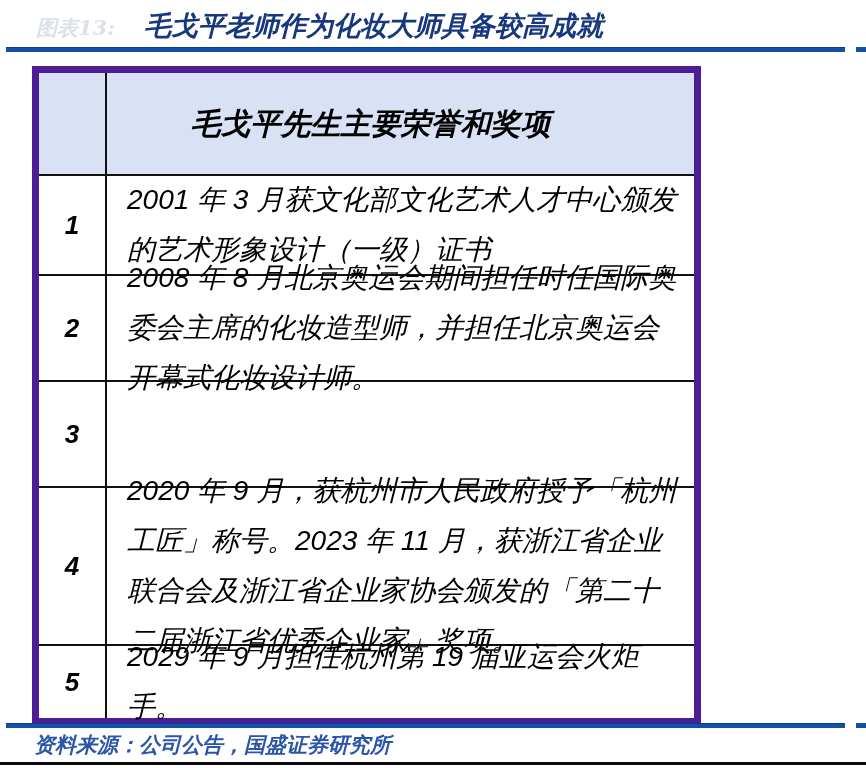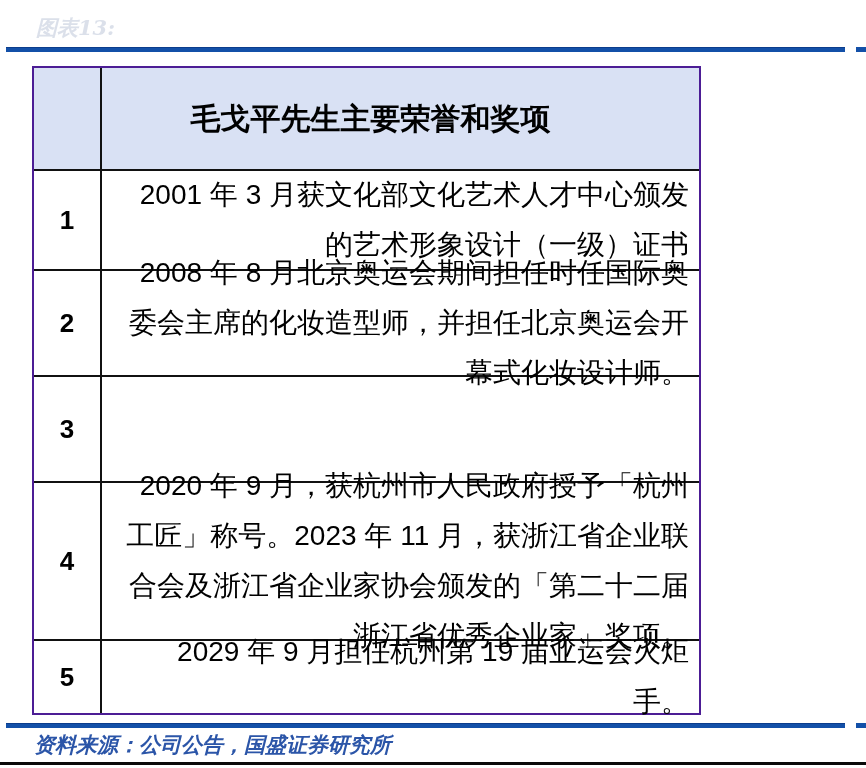--- a/index.html
+++ b/index.html
@@ -5,21 +5,20 @@
   * { margin: 0; padding: 0; box-sizing: border-box; }
   html, body { background: #ffffff; }
   body { font-family: "Liberation Sans", sans-serif; }
 
   .page {
     position: relative;
     width: 866px;
     height: 768px;
     background: #ffffff;
     overflow: hidden;
-    text-align: right;
   }
 
   
   .fig-header {
     position: absolute;
     left: 0; top: 8px;
     width: 100%;
     height: 38px;
   }
   .fig-label {
@@ -57,22 +56,23 @@
     background: #1350A8;
   }
   .hr-top { top: 47px; }
   .hr-bottom { top: 723px; }
 
   
   .award-table {
     position: absolute;
     left: 32px; top: 66px;
     width: 669px;
-    border: 2px solid #4c1d95;
+    border: 7px solid #4c1d95;
     background: #ffffff;
+    font-style: italic;
   }
   .t-row {
     display: flex;
     align-items: stretch;
     border-top: 2px solid #111111;
   }
   .t-row:first-child { border-top: none; }
   .cell-num {
     flex: 0 0 68px;
     border-right: 2px solid #111111;
@@ -125,20 +125,21 @@
     background: #0a0a0a;
   }
 </style>
 </head>
 <body>
 
 <div class="page">
 
   <div class="fig-header">
     <span class="fig-label">图表13:</span>
+    <span class="fig-title">毛戈平老师作为化妆大师具备较高成就</span>
   </div>
 
   <div class="hr-blue hr-top">
     <div class="seg-main"></div>
     <div class="seg-right"></div>
   </div>
 
   <div class="award-table">
 
     <div class="t-row header-row h-header">

